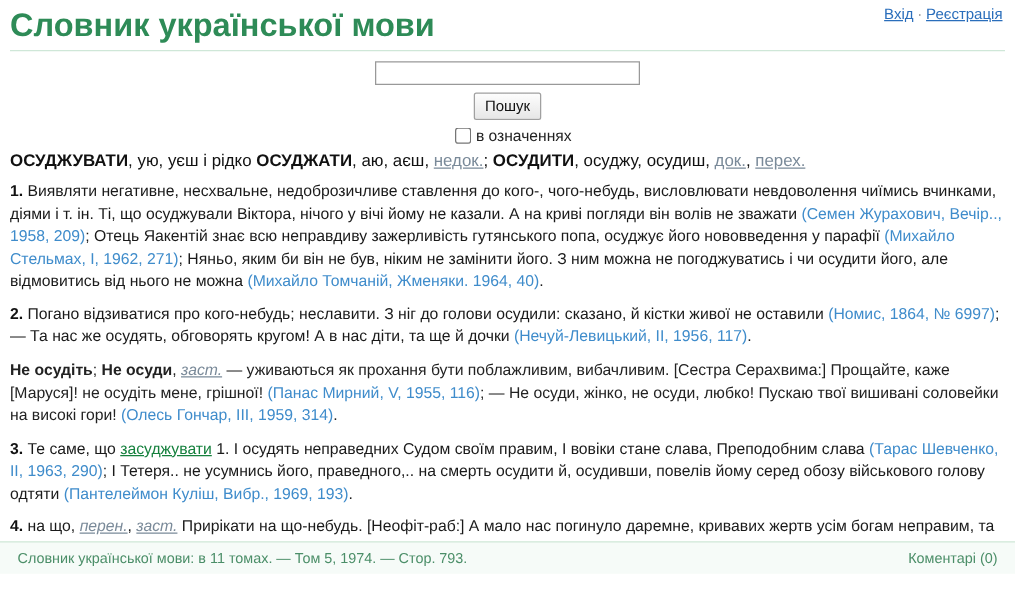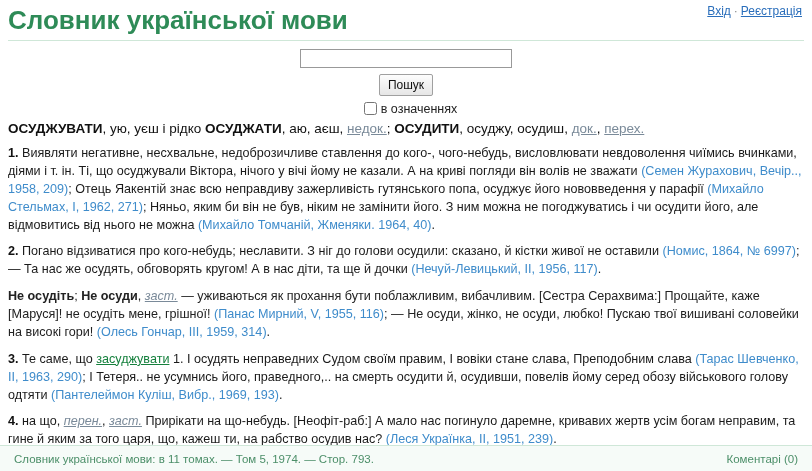--- a/index.html
+++ b/index.html
@@ -166,21 +166,21 @@
     color: #15803d;
     text-decoration: underline;
     cursor: pointer;
   }
 
   
   .footer {
     position: absolute;
     left: 0;
     right: 0;
-    bottom: 0;
+    bottom: 12px;
     height: 26px;
     border-top: 1px solid #cfe7d8;
     background: #f6fbf8;
     font-size: 11.5px;
     color: #4b8e68;
     display: flex;
     align-items: center;
     justify-content: space-between;
     padding: 0 14px;
     box-sizing: border-box;

